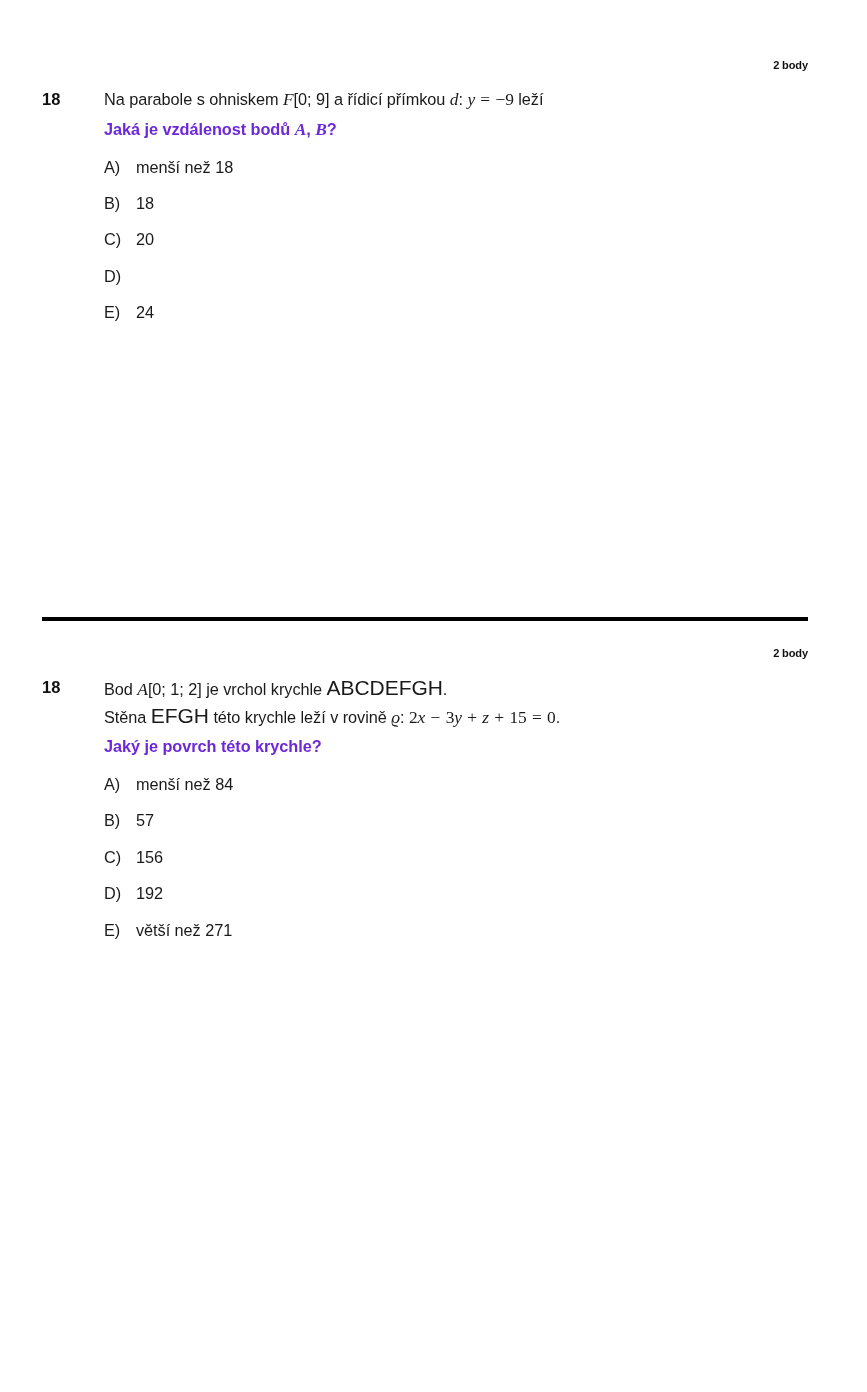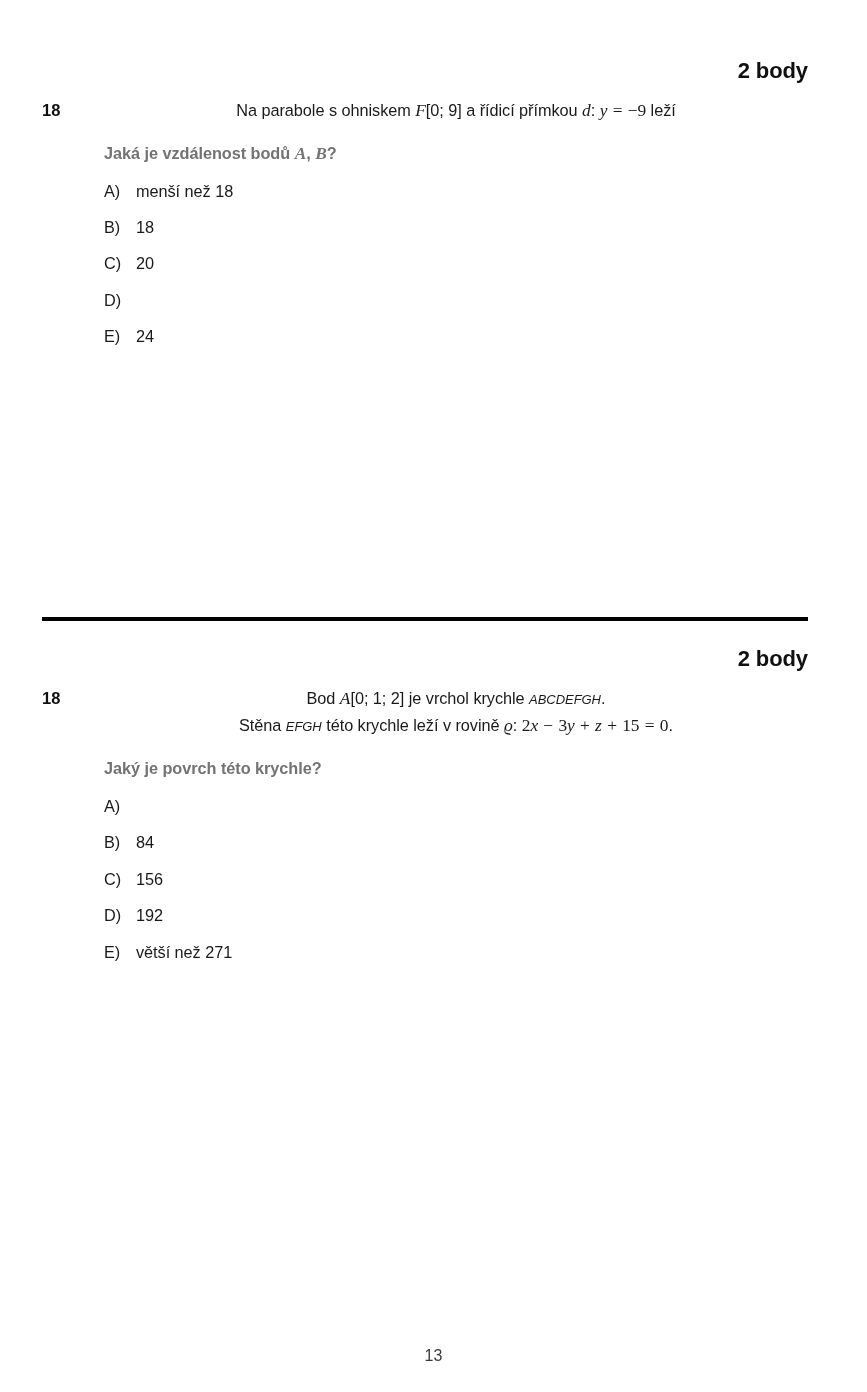--- a/index.html
+++ b/index.html
@@ -29,21 +29,21 @@
   .question {
     position: absolute;
     left: 42px;
     width: 766px;
   }
   #question-18 { top: 60px; }
   #question-19 { top: 648px; }
 
   .points {
     text-align: right;
-    font-size: 22px;
+    font-size: 11px;
     font-weight: bold;
     letter-spacing: -0.1px;
     line-height: 1;
     color: #101010;
   }
 
   .qbody {
     position: relative;
     margin-top: 16px;
   }
@@ -62,29 +62,29 @@
   .qcontent {
     margin-left: 62px;
   }
 
   .stem {
     font-size: 16.3px;
     line-height: 25.5px;
     letter-spacing: -0.05px;
     color: #1a1a1a;
   }
-  .stem .line { display: block; white-space: nowrap; text-align: center; }
+  .stem .line { display: block; white-space: nowrap; }
 
   .prompt {
-    margin-top: 17px;
+    margin-top: 4px;
     font-size: 16.3px;
     font-weight: bold;
     line-height: 24px;
     letter-spacing: -0.05px;
-    color: #737373;
+    color: #6d28d9;
   }
 
   .options {
     margin-top: 14px;
   }
   .option {
     display: flex;
     align-items: baseline;
     height: 36.4px;
     font-size: 16.3px;
@@ -100,22 +100,21 @@
   }
 
   
   .mv {
     font-family: "Liberation Serif", serif;
     font-style: italic;
     font-size: 17.4px;
   }
   .mvu {
     font-family: "Liberation Sans", sans-serif;
-    font-style: italic;
-    font-size: 13px;
+    font-size: 21px;
   }
   .mnum {
     font-family: "Liberation Serif", serif;
     font-size: 17.4px;
   }
   .mop {
     font-family: "Liberation Serif", serif;
     font-size: 17.4px;
     padding: 0 1px;
   }
@@ -188,37 +187,37 @@
       <div class="qnum">18</div>
       <div class="qcontent">
         <div class="stem">
             <span class="line">Bod <span class="mv">A</span>[0; 1; 2] je vrchol krychle <span class="mvu">ABCDEFGH</span>.</span>
             <span class="line">Stěna <span class="mvu">EFGH</span> této krychle leží v rovině <span class="mv">ϱ</span>: <span class="mnum">2</span><span class="mv">x</span><span class="mop"> − </span><span class="mnum">3</span><span class="mv">y</span><span class="mop"> + </span><span class="mv">z</span><span class="mop"> + </span><span class="mnum">15</span><span class="mop"> = </span><span class="mnum">0</span>.</span>
           </div>
         <div class="prompt">Jaký je povrch této krychle?</div>
         <div class="options">
             <div class="option">
               <span class="letter">A)</span>
+              <span class="otext">menší než 84</span>
             </div>
             <div class="option">
               <span class="letter">B)</span>
-              <span class="otext">84</span>
+              <span class="otext">57</span>
             </div>
             <div class="option">
               <span class="letter">C)</span>
               <span class="otext">156</span>
             </div>
             <div class="option">
               <span class="letter">D)</span>
               <span class="otext">192</span>
             </div>
             <div class="option">
               <span class="letter">E)</span>
               <span class="otext">větší než 271</span>
             </div>
           </div>
       </div>
     </div>
   </div>
 
-  <div id="page-number">13</div>
 
 </div>
 
 </body></html>

